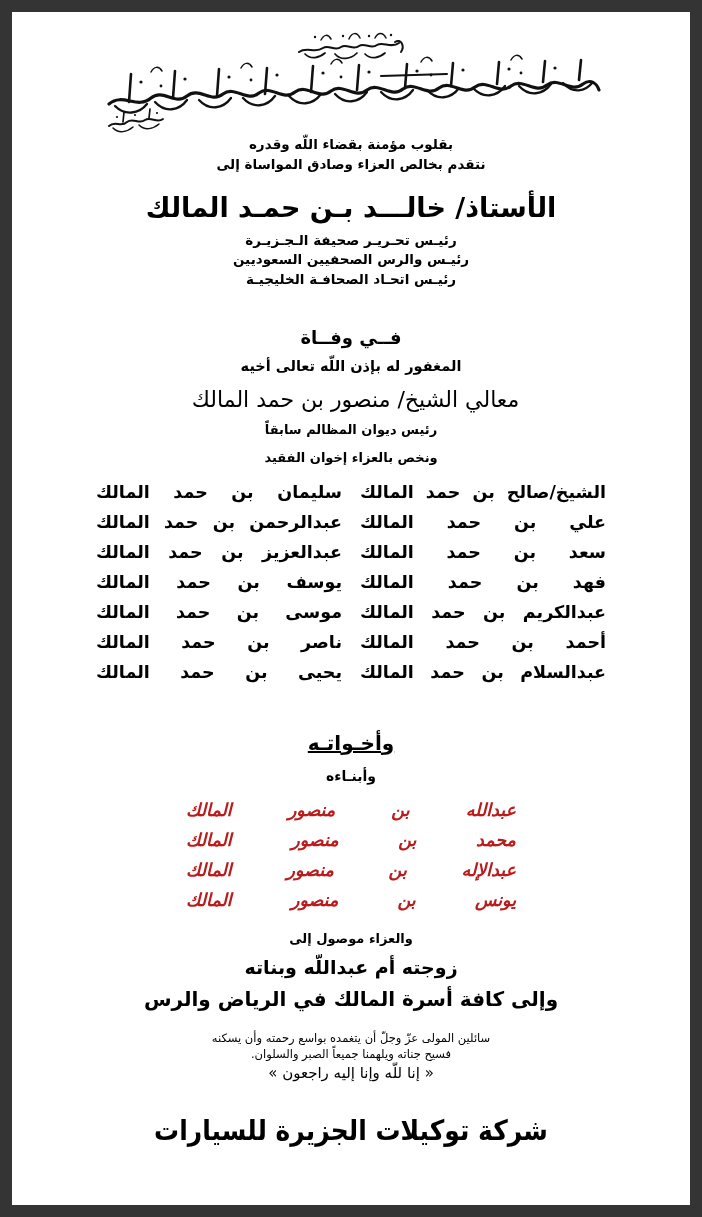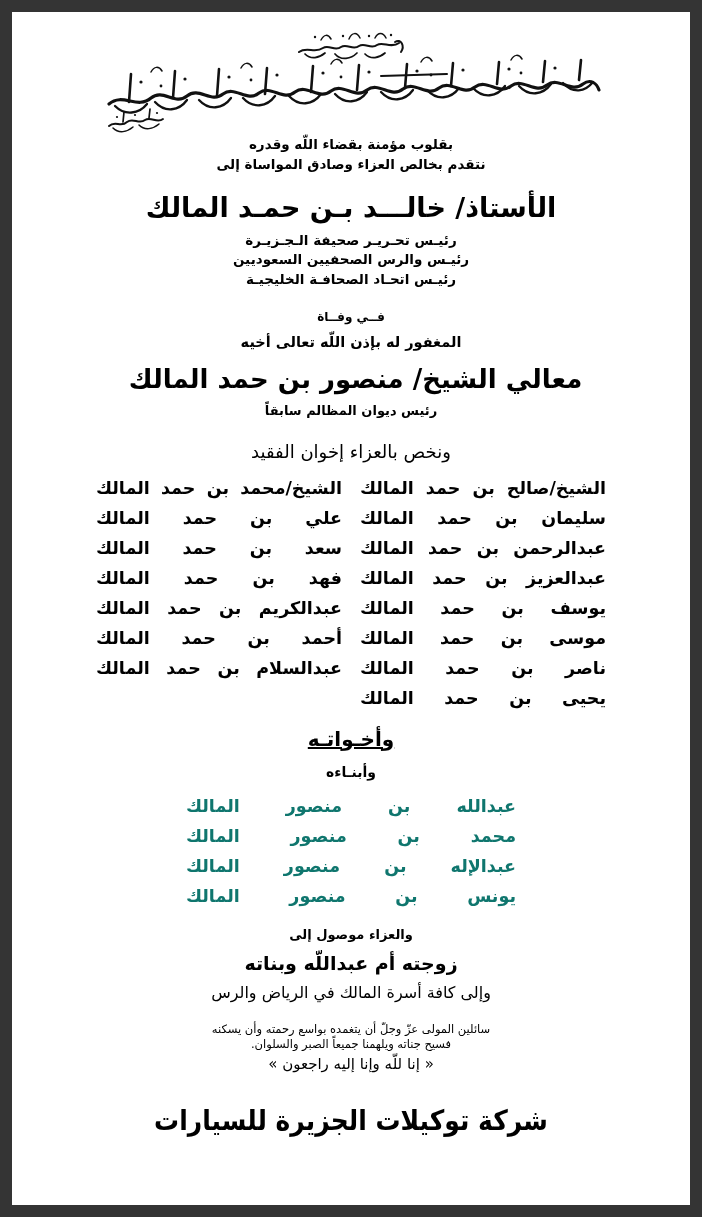--- a/index.html
+++ b/index.html
@@ -71,50 +71,50 @@
   }
 
   .honoree-titles {
     font-size: 13.5px;
     font-weight: 700;
     margin-top: 7px;
   }
   .honoree-titles .line { margin-bottom: 2px; }
 
   .fi-wafat {
-    font-size: 12px;
-    font-weight: 700;
-    margin-top: 20px;
+    font-size: 18px;
+    font-weight: 700;
+    margin-top: 36px;
     letter-spacing: 1px;
   }
 
   .maghfoor {
     font-size: 14.5px;
     font-weight: 700;
     margin-top: 8px;
   }
 
   .deceased-name {
-    font-size: 26px;
-    font-weight: 700;
+    font-size: 22px;
+    font-weight: 400;
     margin-top: 11px;
     letter-spacing: 0.3px;
     margin-left: 9px;
   }
 
   .deceased-title {
     font-size: 13px;
     font-weight: 700;
     margin-top: 7px;
   }
 
   .brothers-heading {
-    font-size: 18px;
-    font-weight: 400;
-    margin-top: 20px;
+    font-size: 13px;
+    font-weight: 700;
+    margin-top: 12px;
   }
 
   
   .brothers-grid {
     width: 510px;
     margin-top: 10px;
     display: grid;
     grid-template-columns: 1fr 1fr;
     column-gap: 18px;
     row-gap: 0px;
@@ -146,41 +146,42 @@
     margin-top: 12px;
   }
 
   .sons-list {
     width: 330px;
     margin-top: 9px;
   }
   .son-cell {
     font-size: 17.5px;
     font-weight: 700;
-    color: #0f766e;
+    color: #b91c1c;
     height: 30px;
     line-height: 30px;
     text-align: justify;
     text-align-last: justify;
     white-space: nowrap;
+    font-style: italic;
   }
 
   .condolence-connected {
     font-size: 13px;
     font-weight: 700;
     margin-top: 16px;
   }
   .wife-line {
     font-size: 19px;
     font-weight: 700;
     margin-top: 7px;
   }
   .family-line {
-    font-size: 16px;
-    font-weight: 400;
+    font-size: 20px;
+    font-weight: 700;
     margin-top: 8px;
   }
 
   .prayer {
     font-size: 11.5px;
     font-weight: 400;
     margin-top: 18px;
     line-height: 1.55;
   }
   .prayer .line { margin-bottom: 1px; }
@@ -315,21 +316,20 @@
 
     <div class="line fi-wafat">فــي وفــاة</div>
     <div class="line maghfoor">المغفور له بإذن اللّه تعالى أخيه</div>
     <div class="line deceased-name">معالي الشيخ/ منصور بن حمد المالك</div>
     <div class="line deceased-title">رئيس ديوان المظالم سابقاً</div>
 
     <div class="line brothers-heading">ونخص بالعزاء إخوان الفقيد</div>
 
     <div class="brothers-grid">
       <div class="brother-cell">الشيخ/صالح بن حمد المالك</div>
-      <div class="brother-cell">الشيخ/محمد بن حمد المالك</div>
 
       <div class="brother-cell">سليمان بن حمد المالك</div>
       <div class="brother-cell">علي بن حمد المالك</div>
 
       <div class="brother-cell">عبدالرحمن بن حمد المالك</div>
       <div class="brother-cell">سعد بن حمد المالك</div>
 
       <div class="brother-cell">عبدالعزيز بن حمد المالك</div>
       <div class="brother-cell">فهد بن حمد المالك</div>
 

